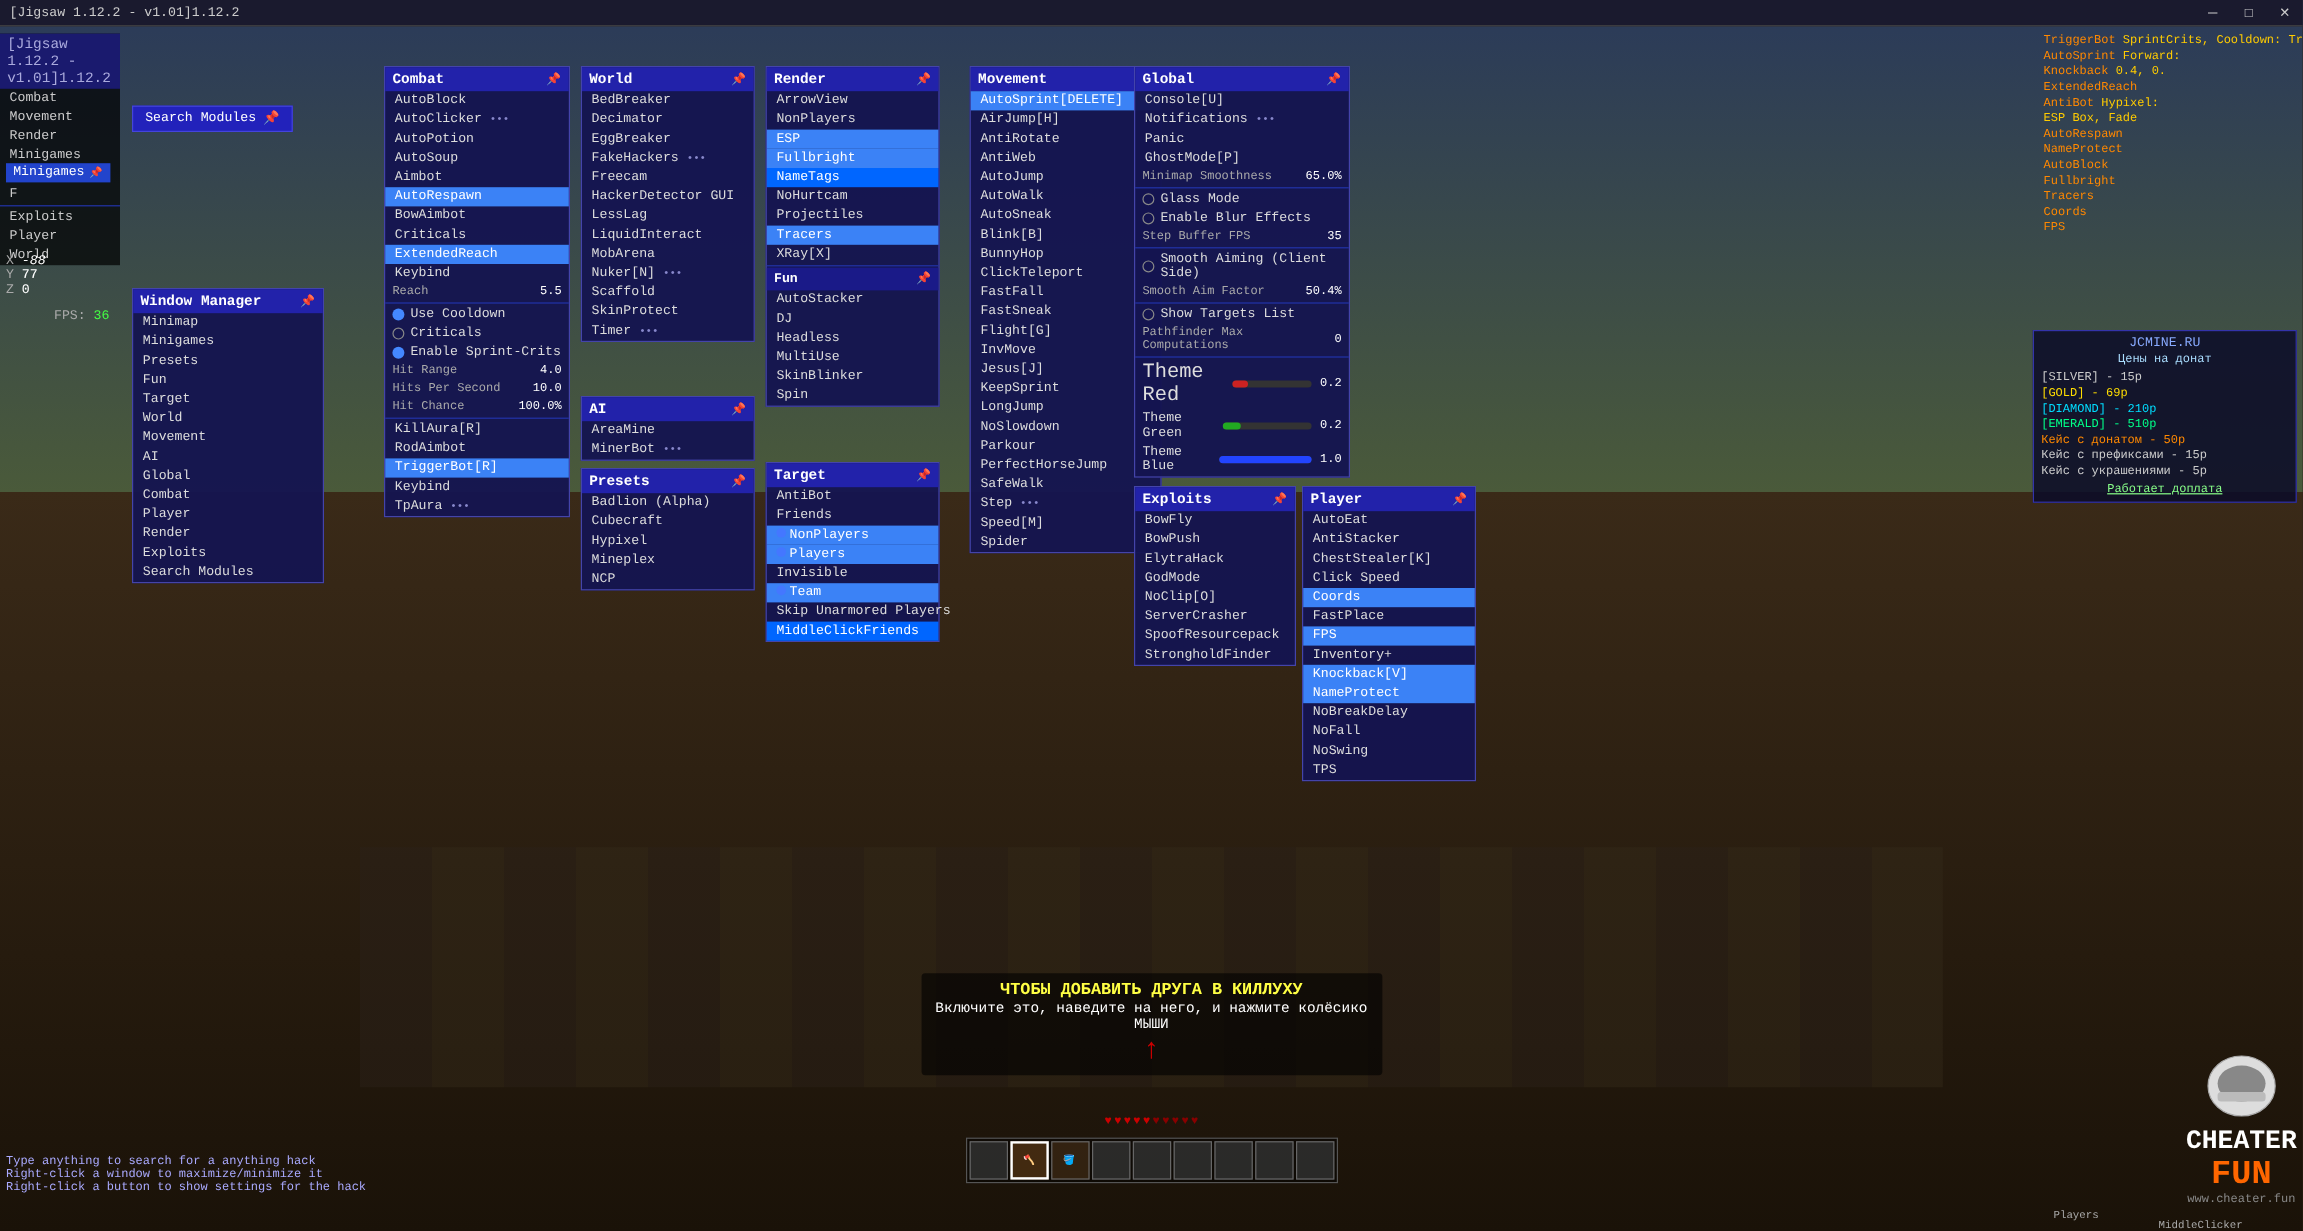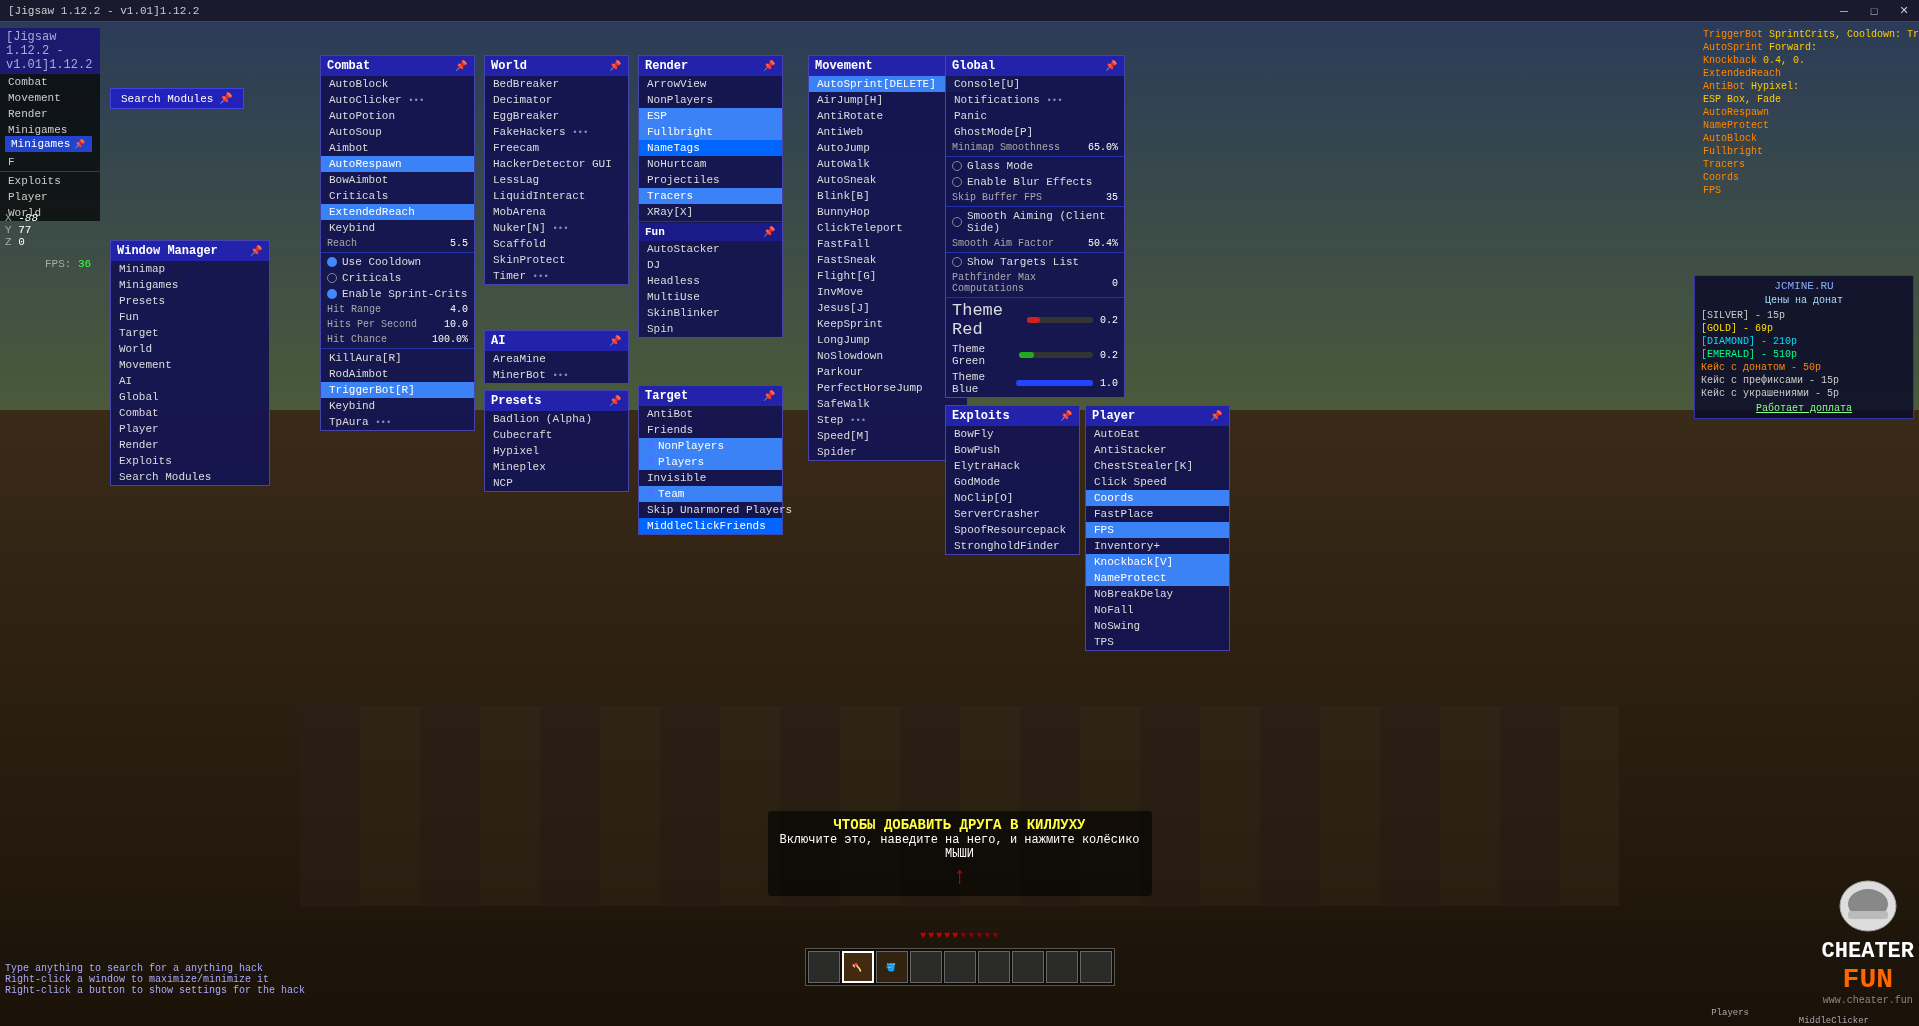--- a/index.html
+++ b/index.html
@@ -729,21 +729,21 @@
   <div class="separator"></div>
   <div class="checkbox-row">
     <div class="checkbox-dot empty"></div>
     <span>Glass Mode</span>
   </div>
   <div class="checkbox-row">
     <div class="checkbox-dot empty"></div>
     <span>Enable Blur Effects</span>
   </div>
   <div class="slider-row">
-    <span class="slider-label">Skip Buffer FPS</span>
+    <span class="slider-label">Step Buffer FPS</span>
     <span class="slider-val">35</span>
   </div>
   <div class="separator"></div>
   <div class="checkbox-row">
     <div class="checkbox-dot empty"></div>
     <span>Smooth Aiming (Client Side)</span>
   </div>
   <div class="slider-row">
     <span class="slider-label">Smooth Aim Factor</span>
     <span class="slider-val">50.4%</span>

